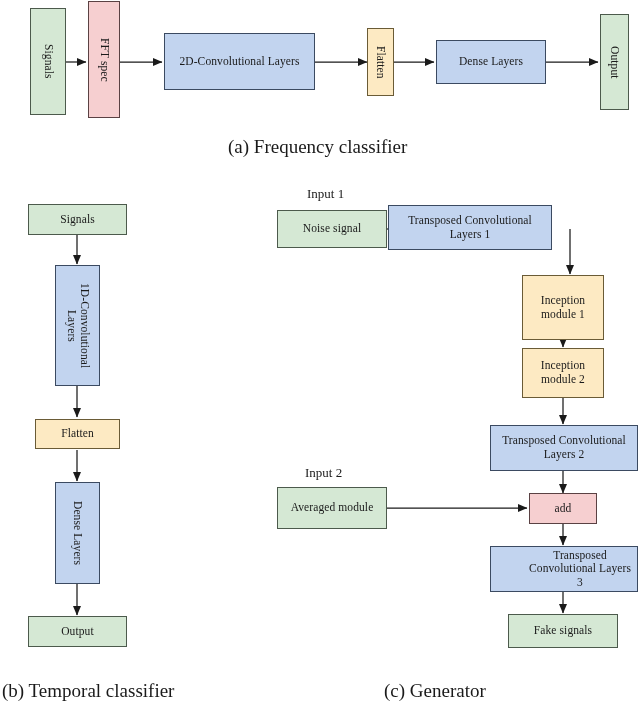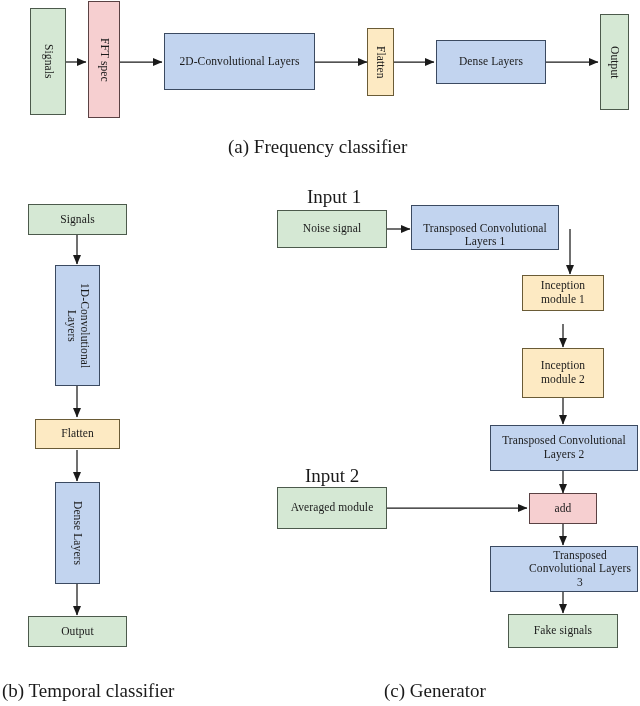--- a/index.html
+++ b/index.html
@@ -15,21 +15,21 @@
   .green{background:#d5e8d4;border-color:#4c5a4c;}
   .blue{background:#c2d4ef;border-color:#3b4a61;}
   .pink{background:#f6cfd0;border-color:#5a4143;}
   .yellow{background:#fdeac3;border-color:#6a5b36;}
 
   .vert .lbl{writing-mode:vertical-rl;text-orientation:mixed;white-space:nowrap;}
   .vert-ml .lbl{writing-mode:vertical-rl;text-orientation:mixed;white-space:normal;
                 max-height:100%;}
 
   .caption{position:absolute;font-size:19px;white-space:nowrap;}
-  .freetext{position:absolute;font-size:19px;white-space:nowrap;}
+  .freetext{position:absolute;font-size:13px;white-space:nowrap;}
 </style>
 </head>
 <body>
 
 <div id="canvas">
 
   <svg class="edges" viewBox="0 0 640 706">
     <defs>
       <marker id="ah" markerWidth="9" markerHeight="9" refX="7.2" refY="3.2" orient="auto" markerUnits="strokeWidth">
         <path d="M0,0 L7.5,3.2 L0,6.4 z" fill="#1a1a1a"></path>
@@ -106,25 +106,25 @@
   </div>
 
   <div class="caption" style="left:2px;top:680px;">(b) Temporal classifier</div>
 
   <div class="freetext" style="left:307px;top:186px;">Input 1</div>
 
   <div class="node green" style="left:277px;top:210px;width:110px;height:38px;">
     <span class="lbl">Noise signal</span>
   </div>
 
-  <div class="node blue" style="left:411px;top:205px;width:148px;height:45px;align-items:flex-end;">
+  <div class="node blue" style="left:388px;top:205px;width:164px;height:45px;">
     <span class="lbl">Transposed Convolutional Layers  1</span>
   </div>
 
-  <div class="node yellow" style="left:522px;top:275px;width:82px;height:36px;">
+  <div class="node yellow" style="left:522px;top:275px;width:82px;height:65px;">
     <span class="lbl">Inception module 1</span>
   </div>
 
   <div class="node yellow" style="left:522px;top:348px;width:82px;height:50px;">
     <span class="lbl">Inception module 2</span>
   </div>
 
   <div class="node blue" style="left:490px;top:425px;width:148px;height:46px;">
     <span class="lbl">Transposed Convolutional Layers 2</span>
   </div>

